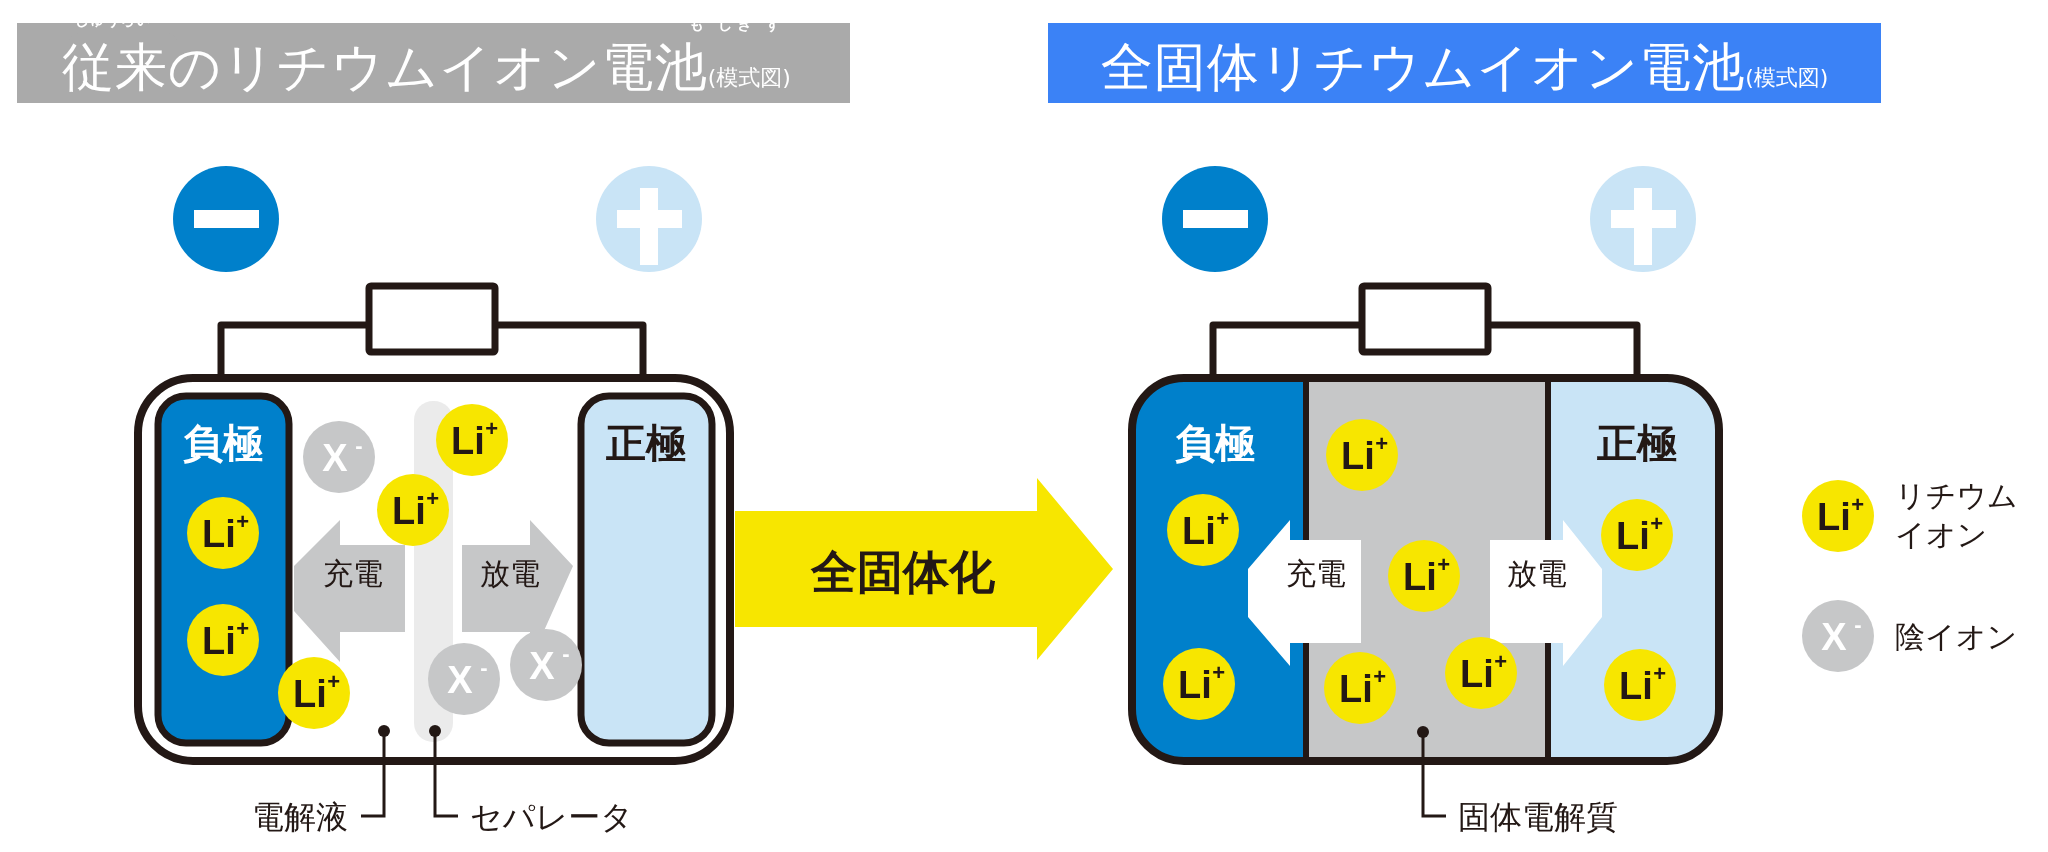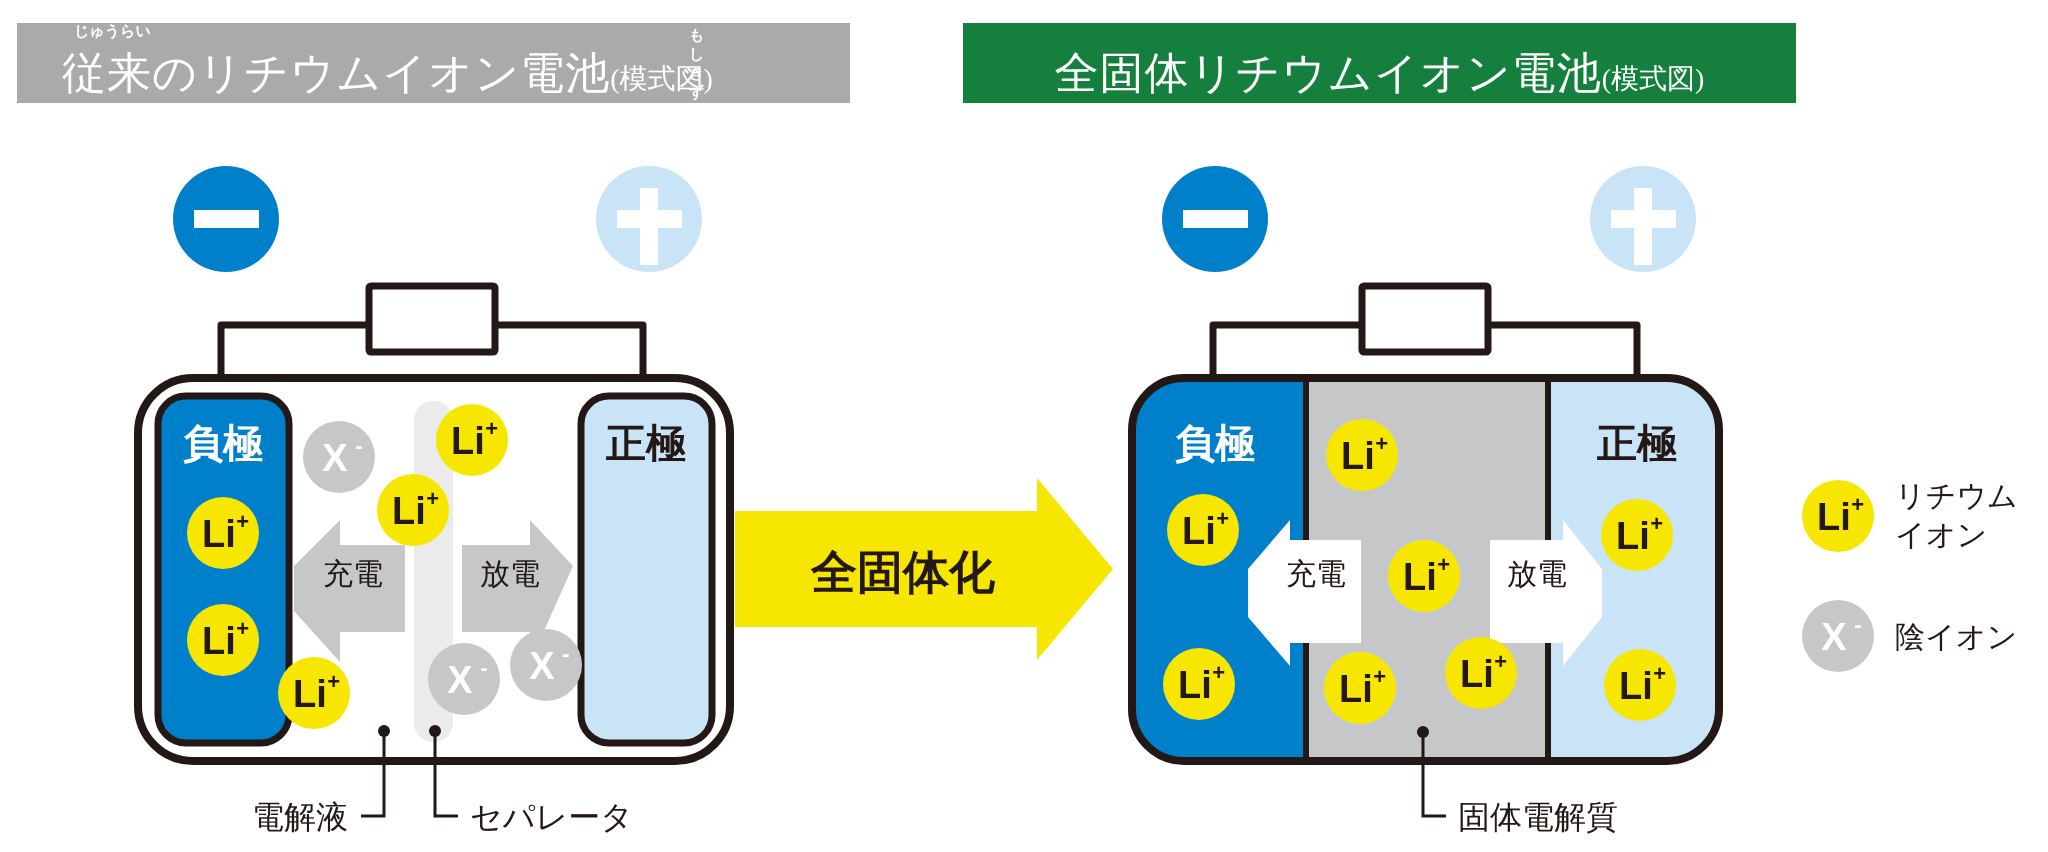--- a/index.html
+++ b/index.html
@@ -1,23 +1,23 @@
 <!DOCTYPE html>
 <html><head>
 <meta charset="utf-8">
 <style>
   html, body { margin: 0; padding: 0; background: #ffffff; }
   body { width: 2048px; height: 852px; position: relative; overflow: hidden;
          font-family: "DejaVu Sans", "Liberation Sans", sans-serif; }
   .banner { position: absolute; top: 23px; height: 80px; color: #ffffff;
             display: flex; align-items: flex-end; }
   .banner-gray { left: 17px; width: 833px; background: #aaaaaa; }
-  .banner-blue { left: 963px; width: 833px; background: #15803d; justify-content: center; }
-  .banner .title-main { font-size: 44px; letter-spacing: 1px; }
-  .banner .title-sub { font-size: 28px; font-family: Liberation Serif, serif; }
+  .banner-blue { left: 1048px; width: 833px; background: #3b82f6; justify-content: center; }
+  .banner .title-main { font-size: 52px; letter-spacing: 1px; }
+  .banner .title-sub { font-size: 22px; }
   .banner-gray .title { margin-left: 45px; position: relative; }
   .ruby { position: absolute; font-size: 15px; color: #ffffff; font-weight: bold; }
   .ruby-bg { position: absolute; left: 52px; top: 10px; width: 108px; height: 24px;
              background: #aaaaaa; border-radius: 10px 10px 0 0; }
   svg { position: absolute; left: 0; top: 0; }
   .t { font-family: "DejaVu Sans", "Liberation Sans", sans-serif; }
 </style>
 </head>
 <body>
 

